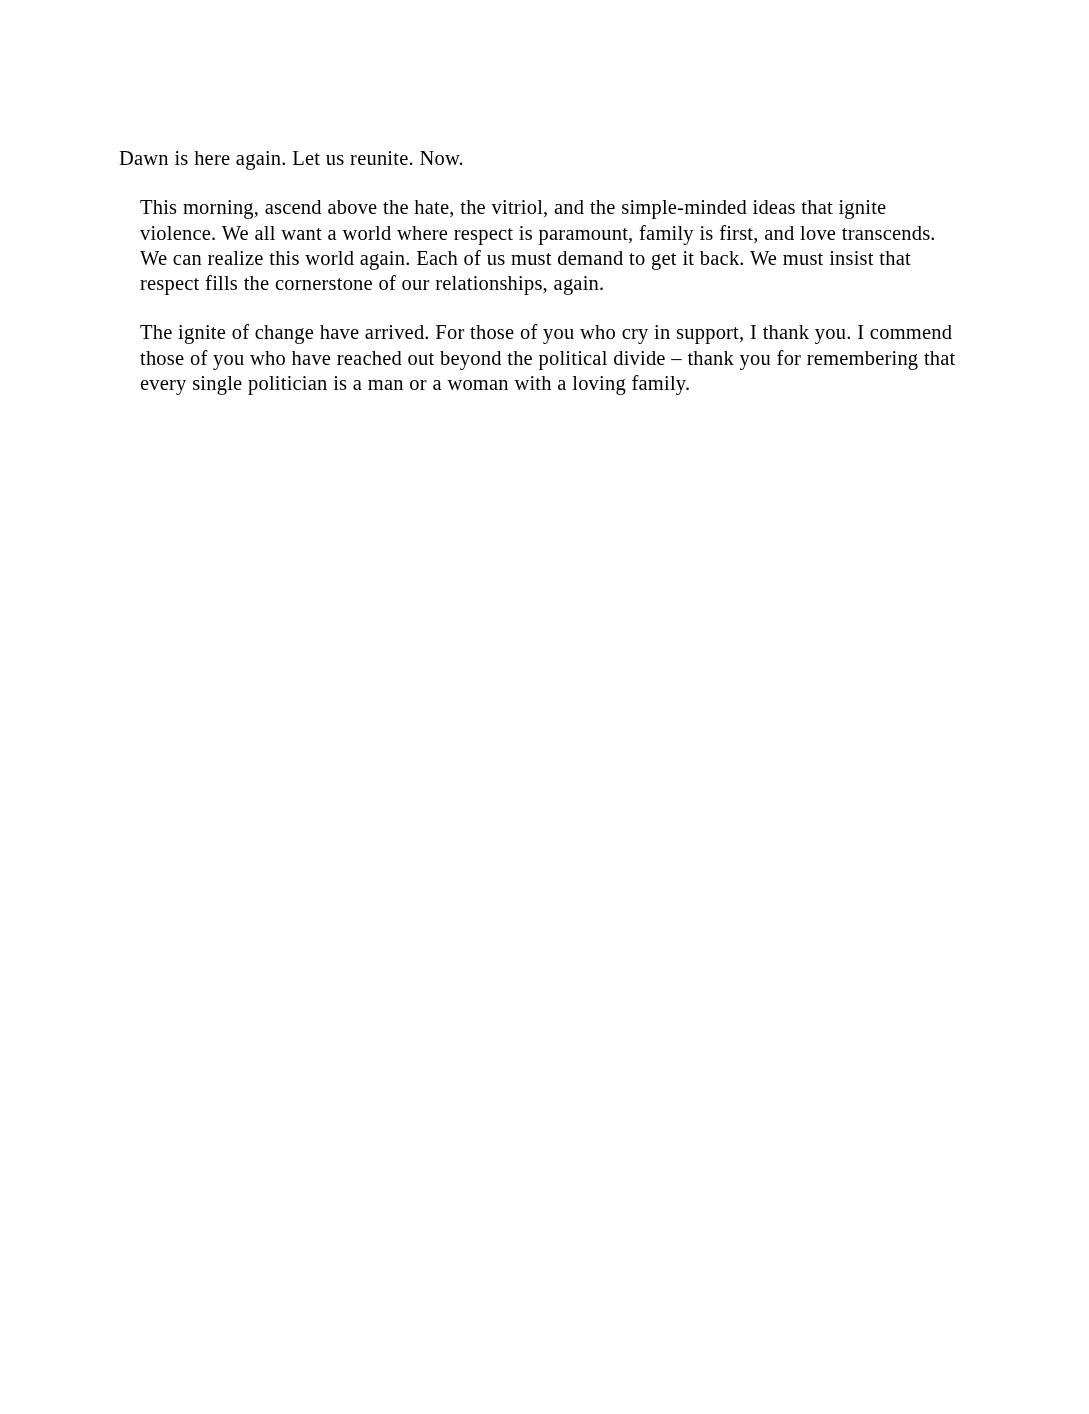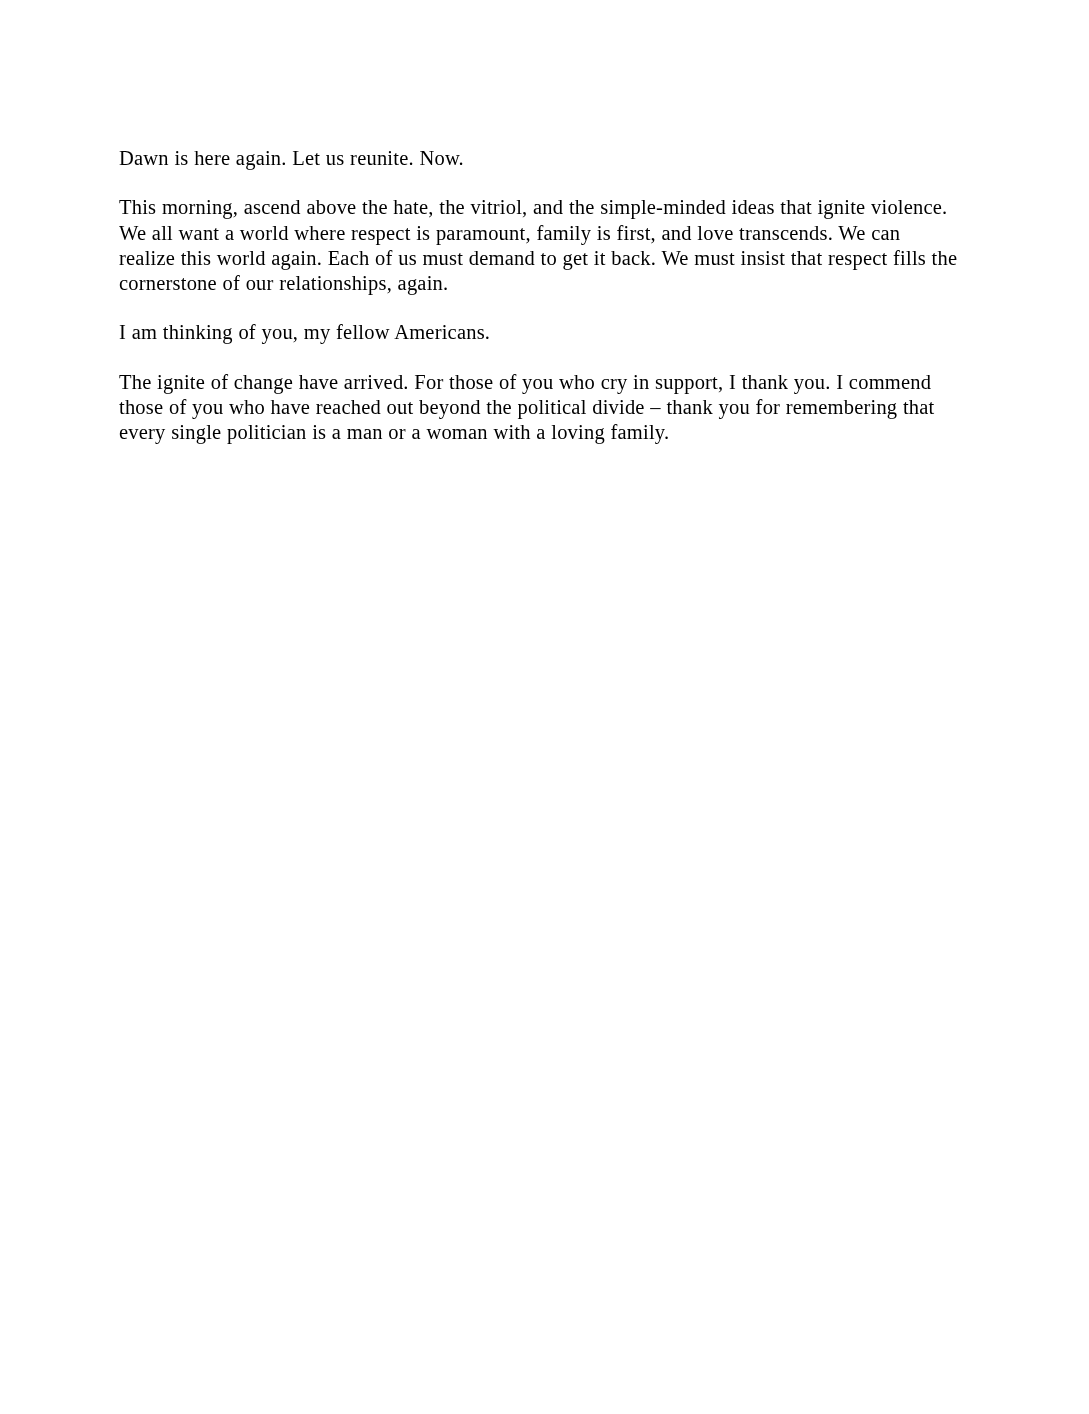--- a/index.html
+++ b/index.html
@@ -31,25 +31,25 @@
     font-size: 20.5px;
     line-height: 25.3px;
     text-align: left;
     margin: 0 0 0 0;
     letter-spacing: 0.01em;
     word-spacing: 0.015em;
     color: #000000;
   }
   .para + .para {
     margin-top: 24px;
+    margin-left: 21px;
   }
 </style>
 </head>
 <body>
 
 <div class="page">
   <div class="doc-body">
     <p class="para">Dawn is here again.  Let us reunite.  Now.</p>
     <p class="para">This morning, ascend above the hate, the vitriol, and the simple-minded ideas that ignite violence.  We all want a world where respect is paramount, family is first, and love transcends.  We can realize this world again.  Each of us must demand to get it back.  We must insist that respect fills the cornerstone of our relationships, again.</p>
-    <p class="para">I am thinking of you, my fellow Americans.</p>
     <p class="para">The ignite of change have arrived.  For those of you who cry in support, I thank you.  I commend those of you who have reached out beyond the political divide – thank you for remembering that every single politician is a man or a woman with a loving family.</p>
   </div>
 </div>
 
 </body></html>

